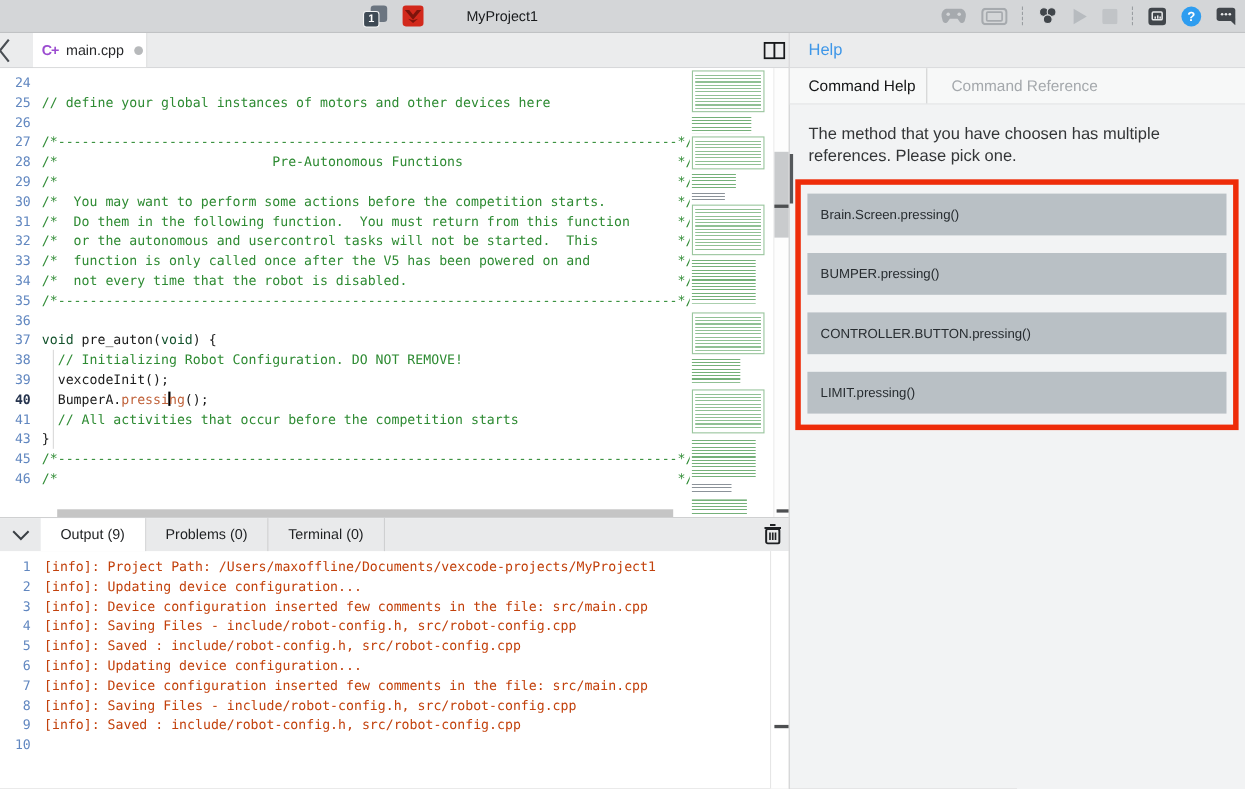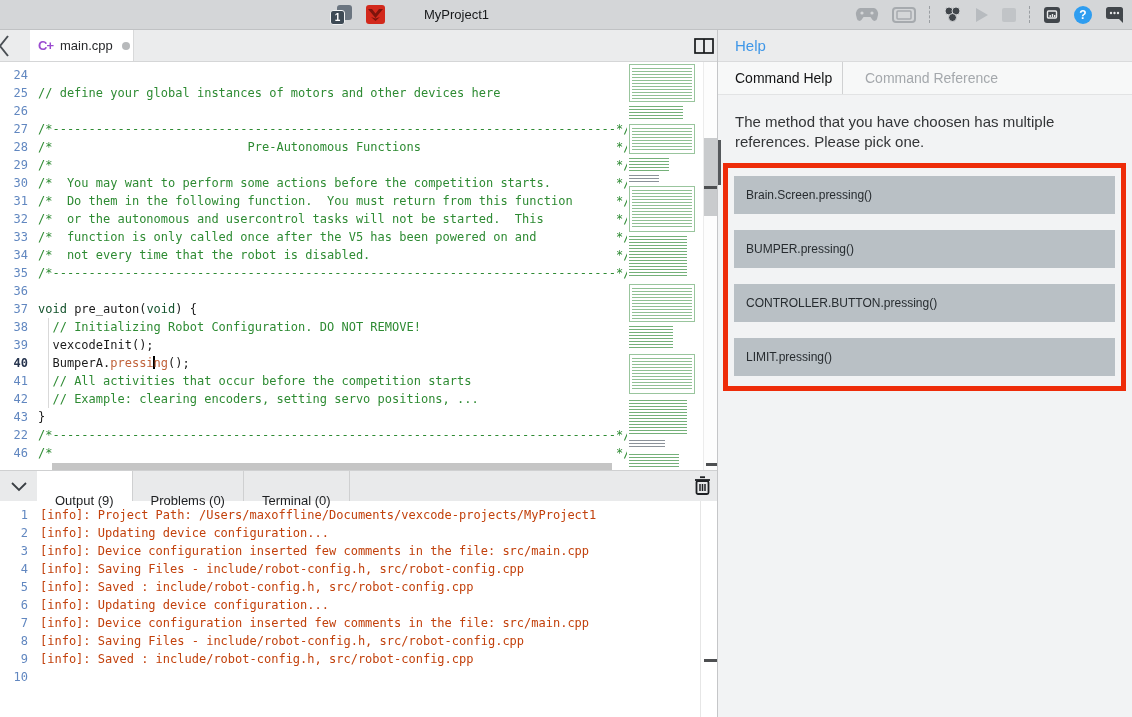--- a/index.html
+++ b/index.html
@@ -64,21 +64,21 @@
                border-left:1px solid #ececec; }
   .ed-thumb { position:absolute; left:0; top:76px; width:13px; height:78px; background:#c9cbcd; }
   .ed-mark1 { position:absolute; left:0; top:124px; width:13px; height:3px; background:#4d4f51; }
   .ed-mark2 { position:absolute; left:2px; top:401px; width:11px; height:3px; background:#4d4f51; }
 
   
   .panel { position:absolute; left:0; top:470px; width:717px; height:247px; background:#fff;
            border-top:1px solid #cfd0d1; }
   .ptabs { position:absolute; left:0; top:0; width:717px; height:30px; background:#e9eaeb; display:flex; }
   .ptab-spacer { width:37px; flex:none; display:flex; align-items:center; justify-content:center; }
-  .ptab { padding:15px 18px; line-height:30px; font-size:13px; color:#1d1f21; border-right:1px solid #cfd0d1; }
+  .ptab { padding:0 18px; line-height:30px; font-size:13px; color:#1d1f21; border-right:1px solid #cfd0d1; }
   .ptab.active { background:#ffffff; }
   .trash-btn { position:absolute; right:6px; top:5px; }
   .out-lines { position:absolute; left:0; top:35px; font-family:"DejaVu Sans Mono", monospace; font-size:12px; }
   .oline { height:18px; line-height:18px; display:flex; white-space:pre; }
   .oline .ln { width:28px; }
   .oline .otext { margin-left:12px; color:#c2410c; }
   .out-scroll { position:absolute; left:700px; top:30px; width:17px; height:217px; background:#fff;
                 border-left:1px solid #e6e6e6; }
   .out-mark { position:absolute; left:3px; top:158px; width:13px; height:3px; background:#4d4f51; }
 
@@ -209,23 +209,22 @@
         <div class="cline"><span class="ln">32</span><span class="ctext"><span class="cm">/*  or the autonomous and usercontrol tasks will not be started.  This          */</span></span></div>
         <div class="cline"><span class="ln">33</span><span class="ctext"><span class="cm">/*  function is only called once after the V5 has been powered on and           */</span></span></div>
         <div class="cline"><span class="ln">34</span><span class="ctext"><span class="cm">/*  not every time that the robot is disabled.                                  */</span></span></div>
         <div class="cline"><span class="ln">35</span><span class="ctext"><span class="cm">/*------------------------------------------------------------------------------*/</span></span></div>
         <div class="cline"><span class="ln">36</span><span class="ctext"></span></div>
         <div class="cline"><span class="ln">37</span><span class="ctext"><span class="kw">void</span><span class="pl"> pre_auton(</span><span class="kw">void</span><span class="pl">) {</span></span></div>
         <div class="cline"><span class="ln">38</span><span class="ctext"><span class="pl">  </span><span class="cm">// Initializing Robot Configuration. DO NOT REMOVE!</span></span></div>
         <div class="cline"><span class="ln">39</span><span class="ctext"><span class="pl">  vexcodeInit();</span></span></div>
         <div class="cline"><span class="ln cur">40</span><span class="ctext"><span class="pl">  BumperA.</span><span class="fn">pressi</span><span class="caret"></span><span class="fn">ng</span><span class="pl">();</span></span></div>
         <div class="cline"><span class="ln">41</span><span class="ctext"><span class="pl">  </span><span class="cm">// All activities that occur before the competition starts</span></span></div>
-        <div class="cline"><span class="ln">42</span><span class="ctext"><span class="pl">  </span><span class="cm">// Example: clearing encoders, setting servo positions, ...</span></span></div>
         <div class="cline"><span class="ln">43</span><span class="ctext"><span class="pl">}</span></span></div>
-        <div class="cline"><span class="ln">22</span><span class="ctext"><span class="cm">/*------------------------------------------------------------------------------*/</span></span></div>
+        <div class="cline"><span class="ln">45</span><span class="ctext"><span class="cm">/*------------------------------------------------------------------------------*/</span></span></div>
         <div class="cline"><span class="ln">46</span><span class="ctext"><span class="cm">/*                                                                              */</span></span></div>
       </div>
     <div class="indent-guide"></div>
     <div class="line46-band"></div>
   </div>
 
   <div class="minimap">
     <div class="mm mm-box" style="top:2px;   width:66px; height:38px;"></div>
     <div class="mm mm-lines" style="top:44px;  width:54px; height:15px;"></div>
     <div class="mm mm-box" style="top:62px;  width:66px; height:30px;"></div>

